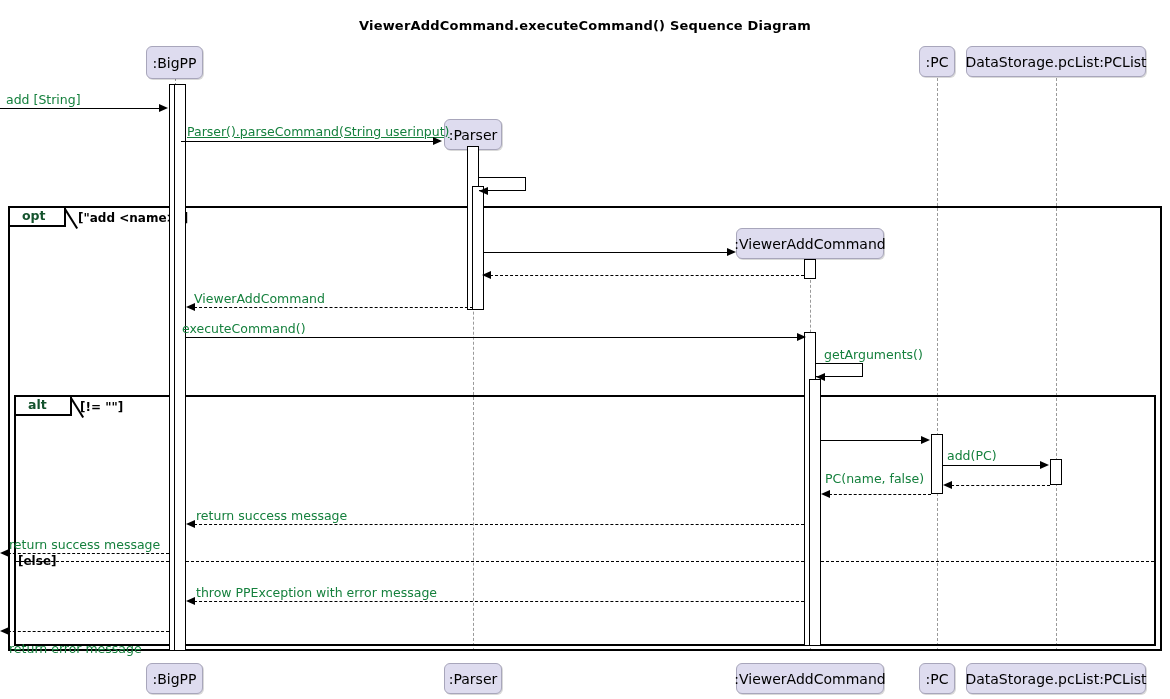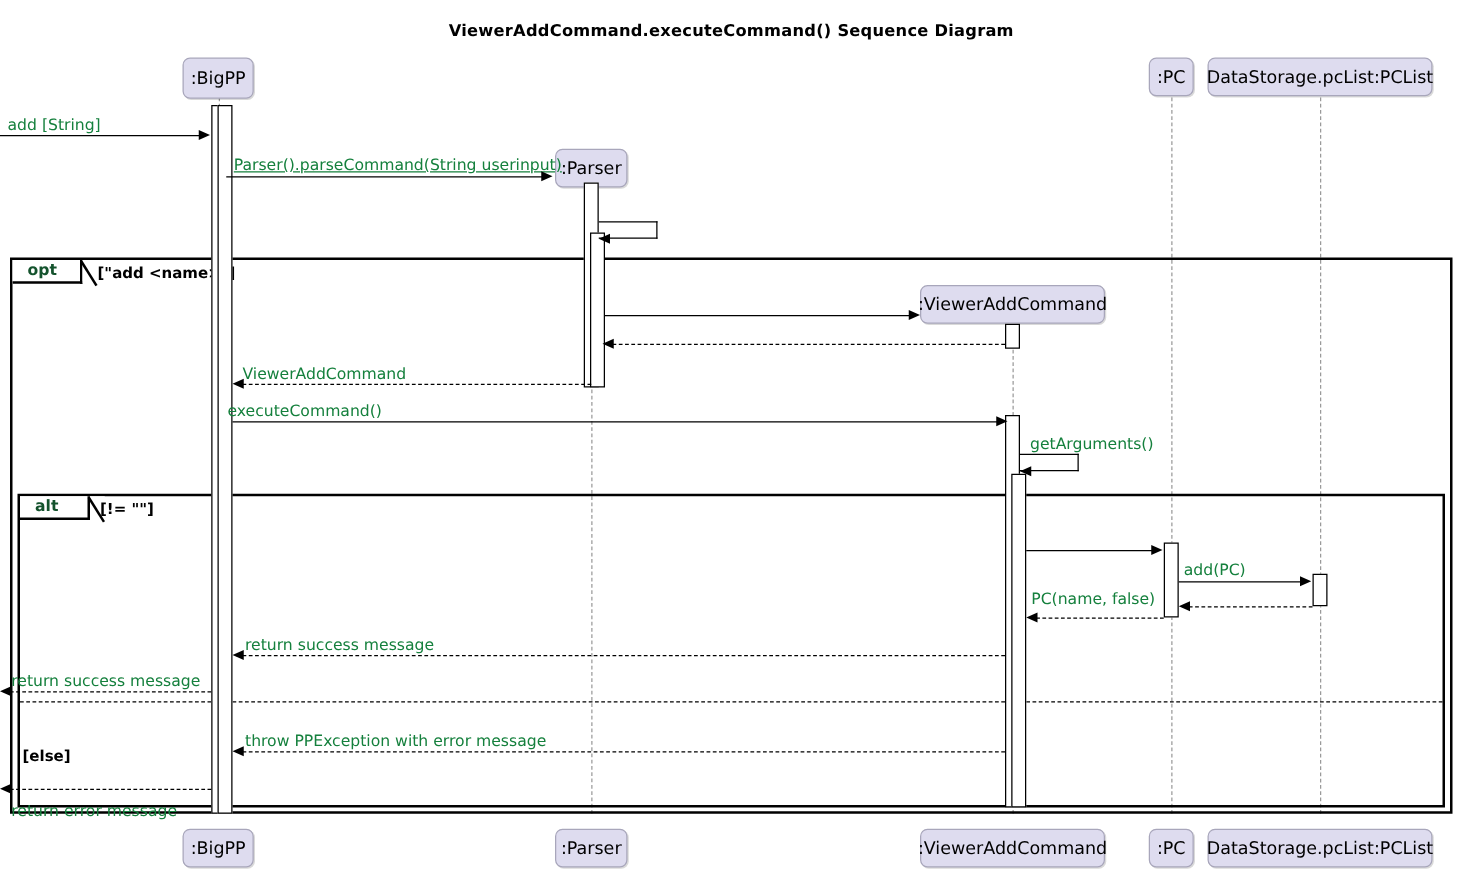--- a/index.html
+++ b/index.html
@@ -176,21 +176,21 @@
   <div class="frag-guard" style="left:78px; top:211px;">["add &lt;name&gt;"]</div>
 
   <div class="fragment" style="left:14px; top:395px; width:1142px; height:251px;"></div>
   <div class="frag-tab" style="left:16px; top:397px; width:56px; height:19px;">
     <span>alt</span>
   </div>
   <div class="frag-tab-notch" style="left:72px; top:397px;"></div>
   <div class="frag-tab-notch-line" style="left:71px; top:397px; transform: rotate(58deg); width:23px;"></div>
   <div class="frag-guard" style="left:80px; top:400px;">[!= ""]</div>
   <div class="frag-divider" style="left:16px; top:561px; width:1138px;"></div>
-  <div class="else-label" style="left:18px; top:598px;">[else]</div>
+  <div class="else-label" style="left:18px; top:554px;">[else]</div>
 
   <div class="participant" style="left:146px; top:46px; width:57px; height:33px;">
     <span>:BigPP</span>
   </div>
   <div class="participant" style="left:444px; top:119px; width:58px; height:31px;">
     <span>:Parser</span>
   </div>
   <div class="participant" style="left:736px; top:228px; width:148px; height:31px;">
     <span>:ViewerAddCommand</span>
   </div>

